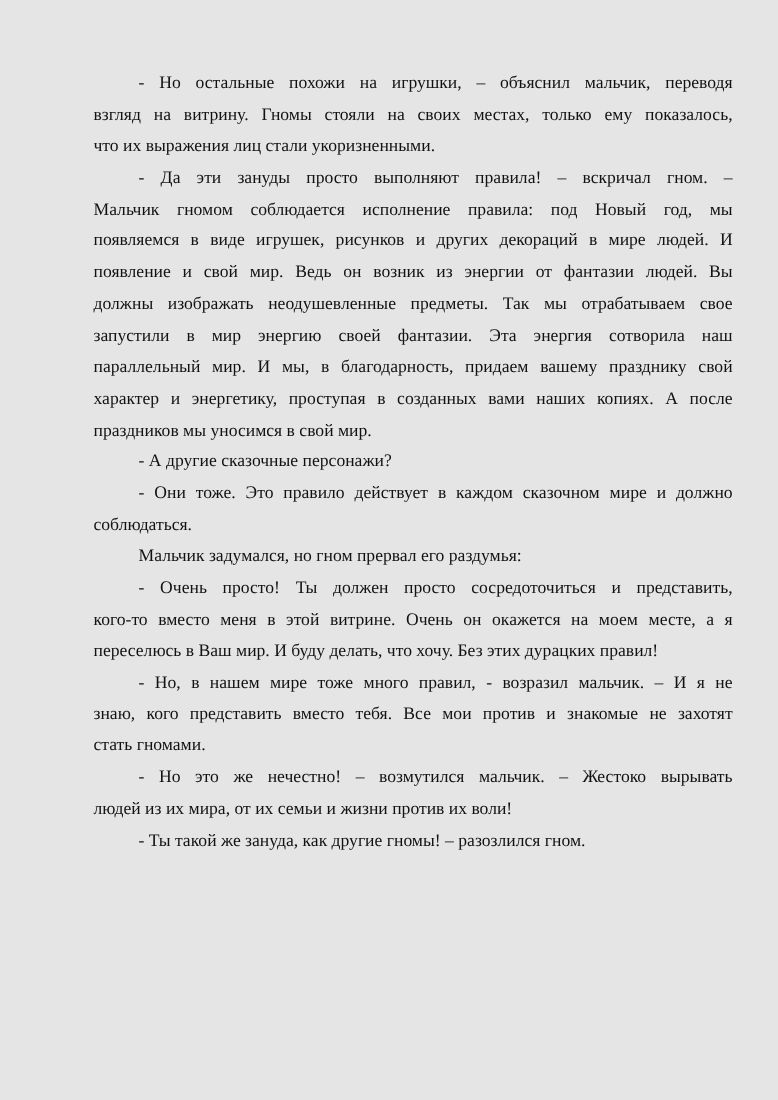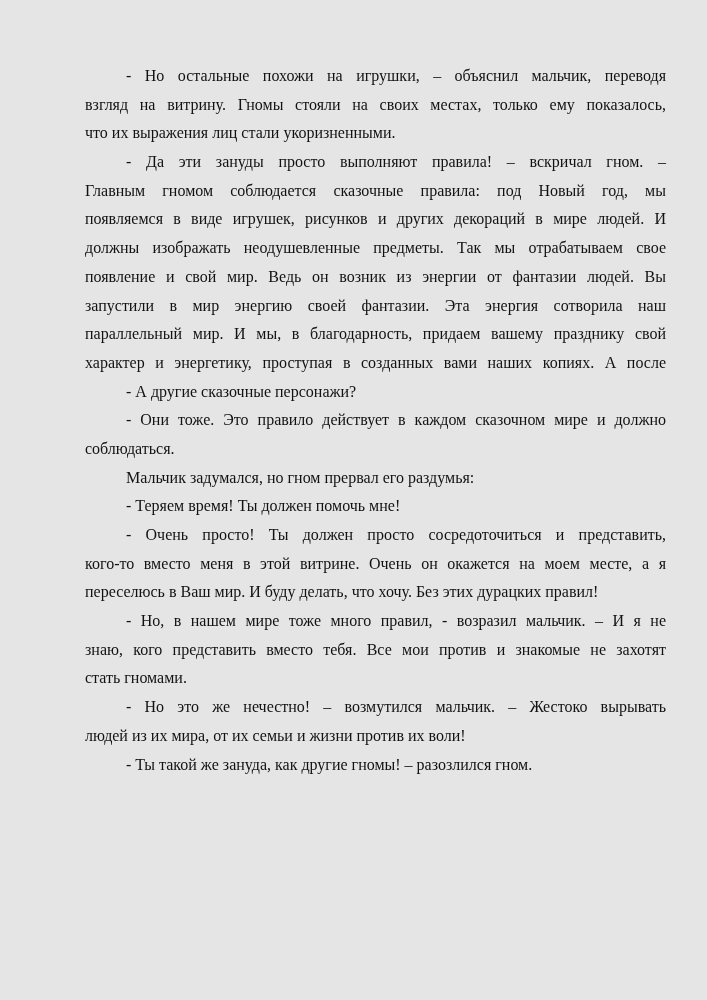--- a/index.html
+++ b/index.html
@@ -47,40 +47,38 @@
 
 <div class="page">
   <div class="text-block" id="text-block">
       <div class="paragraph">
         <div class="line indent">- Но остальные похожи на игрушки, – объяснил мальчик, переводя</div>
         <div class="line">взгляд на витрину. Гномы стояли на своих местах, только ему показалось,</div>
         <div class="line par-end">что их выражения лиц стали укоризненными.</div>
       </div>
       <div class="paragraph">
         <div class="line indent">- Да эти зануды просто выполняют правила! – вскричал гном. –</div>
-        <div class="line">Главным гномом соблюдается сказочные правила: под Новый год, мы</div>
+        <div class="line">Мальчик гномом соблюдается исполнение правила: под Новый год, мы</div>
         <div class="line">появляемся в виде игрушек, рисунков и других декораций в мире людей. И</div>
+        <div class="line">появление и свой мир. Ведь он возник из энергии от фантазии людей. Вы</div>
         <div class="line">должны изображать неодушевленные предметы. Так мы отрабатываем свое</div>
-        <div class="line">появление и свой мир. Ведь он возник из энергии от фантазии людей. Вы</div>
         <div class="line">запустили в мир энергию своей фантазии. Эта энергия сотворила наш</div>
         <div class="line">параллельный мир. И мы, в благодарность, придаем вашему празднику свой</div>
         <div class="line">характер и энергетику, проступая в созданных вами наших копиях. А после</div>
+        <div class="line par-end">праздников мы уносимся в свой мир.</div>
       </div>
       <div class="paragraph">
         <div class="line indent par-end">- А другие сказочные персонажи?</div>
       </div>
       <div class="paragraph">
         <div class="line indent">- Они тоже. Это правило действует в каждом сказочном мире и должно</div>
         <div class="line par-end">соблюдаться.</div>
       </div>
       <div class="paragraph">
         <div class="line indent par-end">Мальчик задумался, но гном прервал его раздумья:</div>
-      </div>
-      <div class="paragraph">
-        <div class="line indent par-end">- Теряем время! Ты должен помочь мне!</div>
       </div>
       <div class="paragraph">
         <div class="line indent">- Очень просто! Ты должен просто сосредоточиться и представить,</div>
         <div class="line">кого-то вместо меня в этой витрине. Очень он окажется на моем месте, а я</div>
         <div class="line par-end">переселюсь в Ваш мир. И буду делать, что хочу. Без этих дурацких правил!</div>
       </div>
       <div class="paragraph">
         <div class="line indent">- Но, в нашем мире тоже много правил, - возразил мальчик. – И я не</div>
         <div class="line">знаю, кого представить вместо тебя. Все мои против и знакомые не захотят</div>
         <div class="line par-end">стать гномами.</div>

